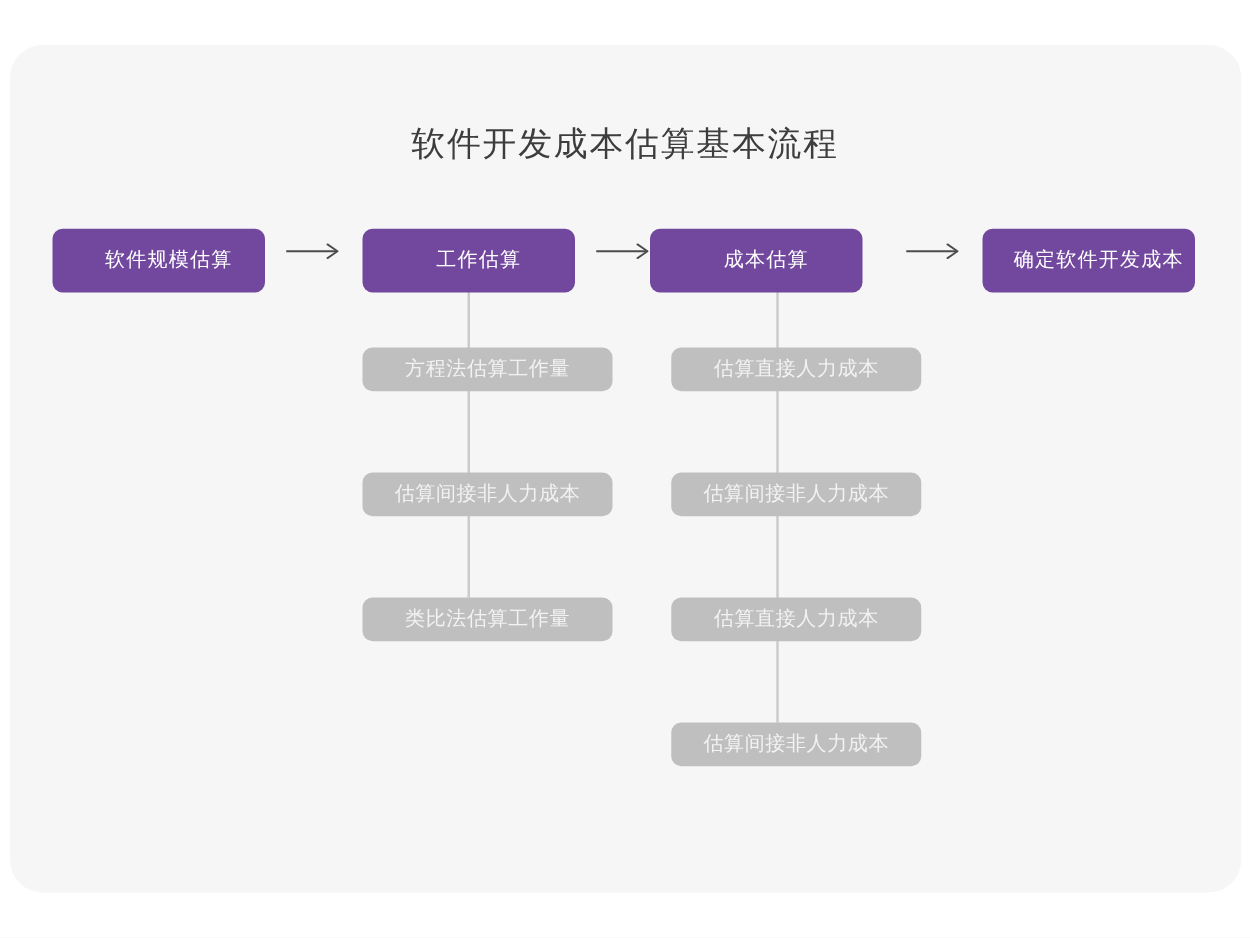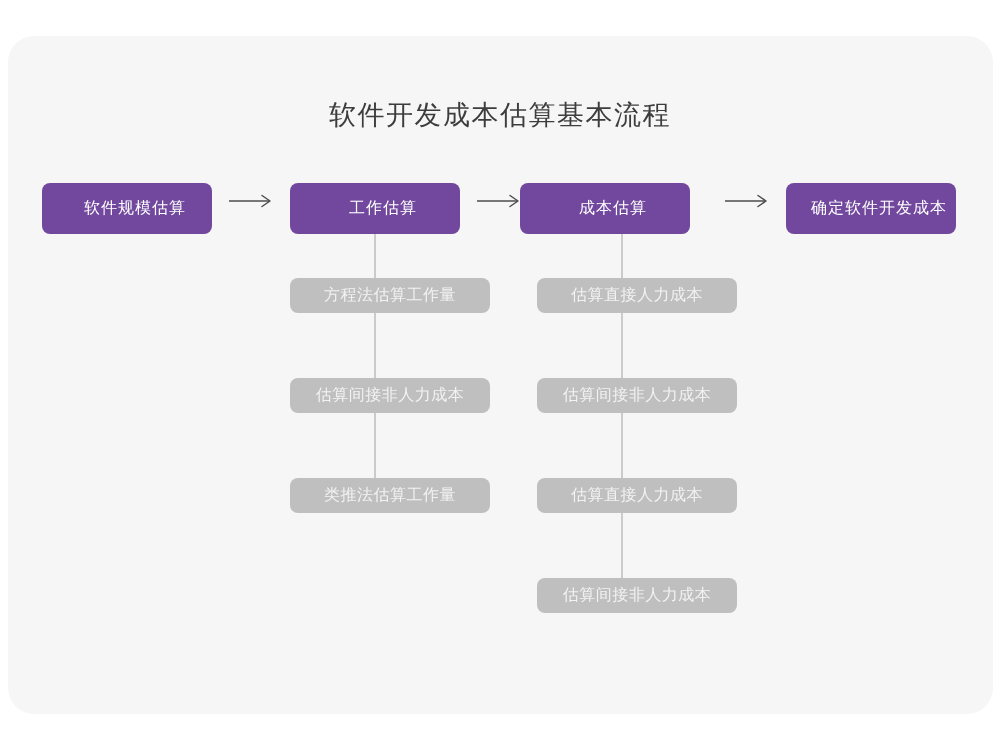--- a/index.html
+++ b/index.html
@@ -80,18 +80,18 @@
 </div>
 <div class="harrow harrow3">
   <svg width="44" height="16" viewBox="0 0 44 16">
     <line x1="1" y1="8" x2="41" y2="8" stroke="#4d4d4d" stroke-width="1.5"></line>
     <path d="M34 2.5 L42 8 L34 13.5" fill="none" stroke="#4d4d4d" stroke-width="1.5" stroke-linecap="round" stroke-linejoin="round"></path>
   </svg>
 </div>
 
 <div class="substep col1 row1">方程法估算工作量</div>
 <div class="substep col1 row2">估算间接非人力成本</div>
-<div class="substep col1 row3">类推法估算工作量</div>
+<div class="substep col1 row3">类比法估算工作量</div>
 
 <div class="substep col2 row1">估算直接人力成本</div>
 <div class="substep col2 row2">估算间接非人力成本</div>
 <div class="substep col2 row3">估算直接人力成本</div>
 <div class="substep col2 row4">估算间接非人力成本</div>
 
 </body></html>

